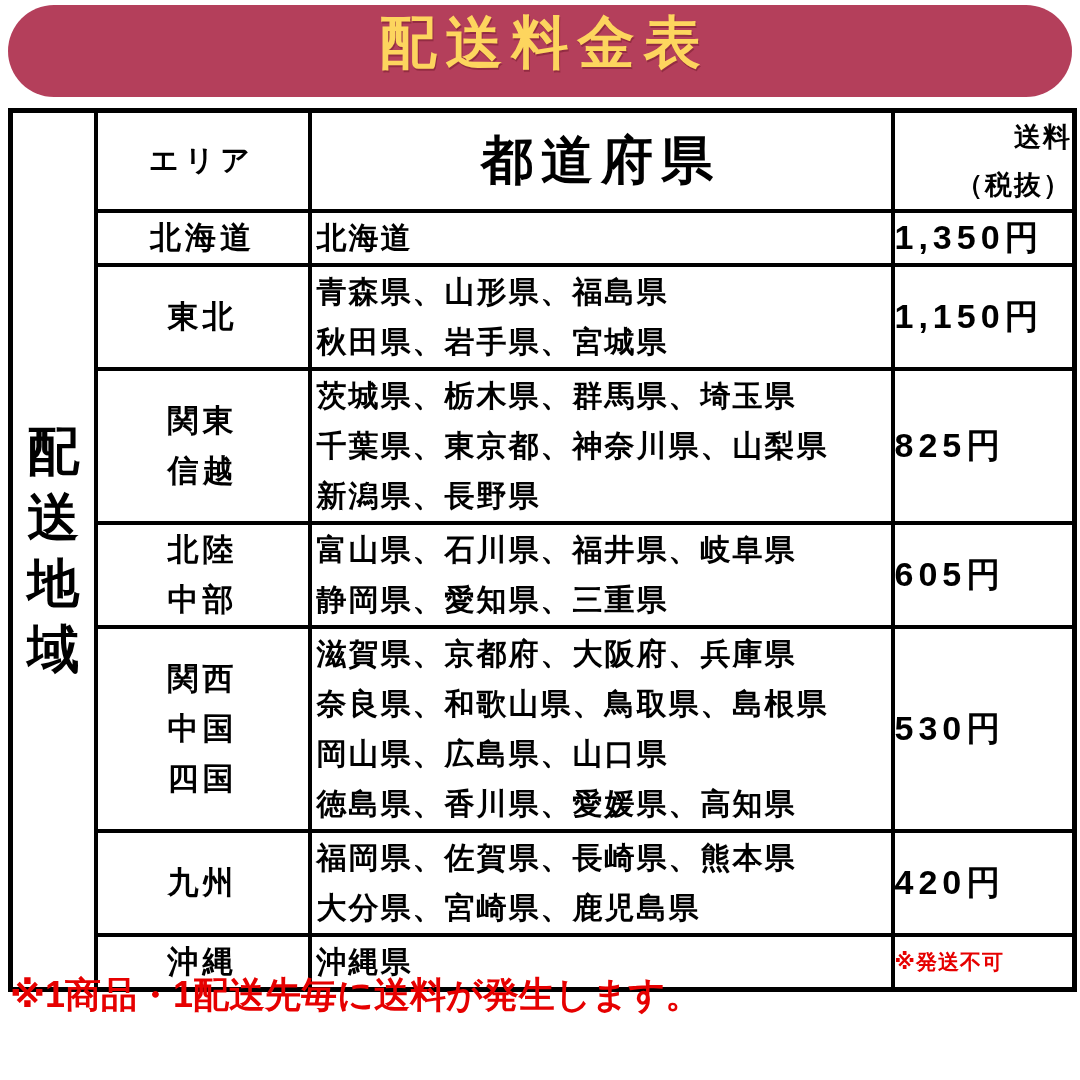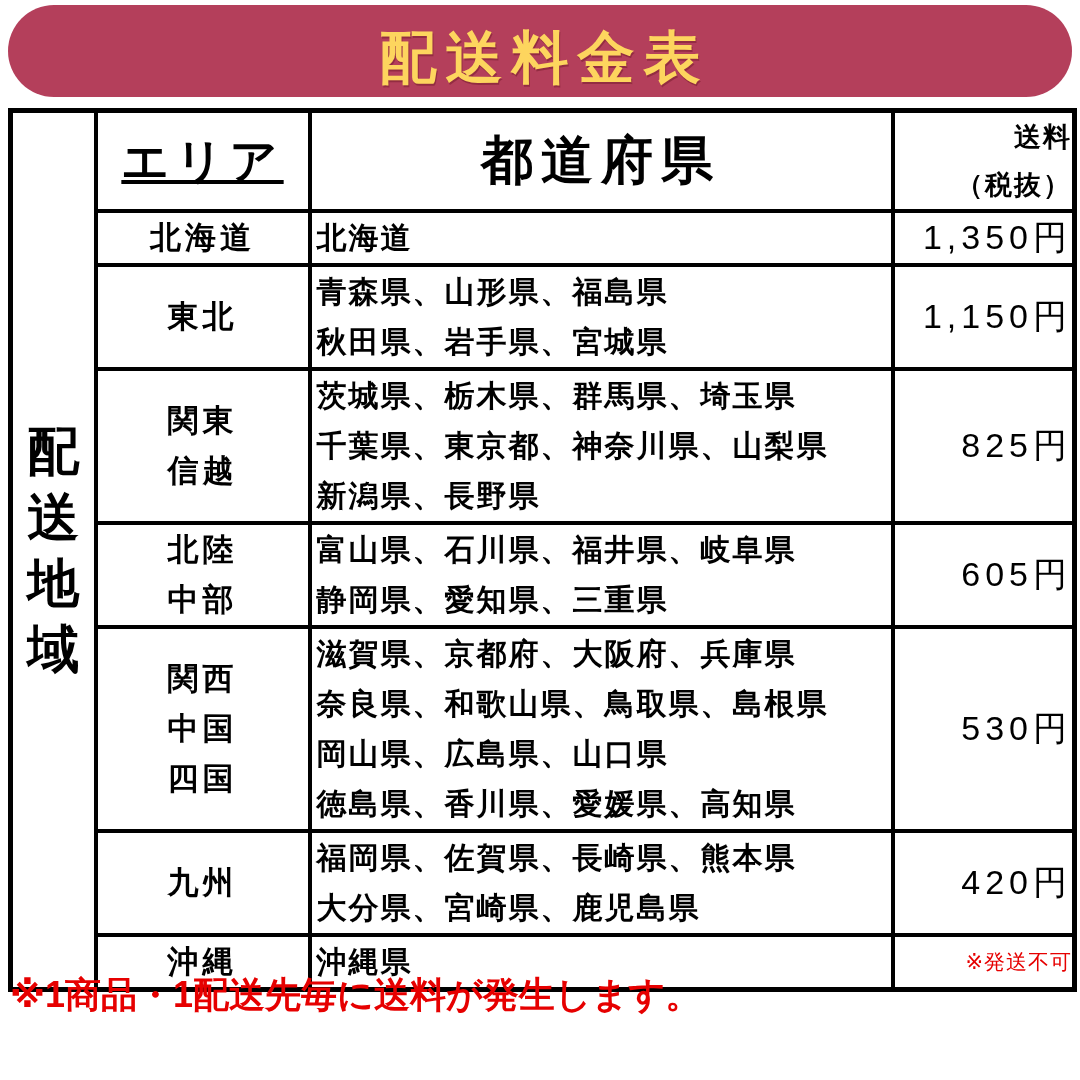--- a/index.html
+++ b/index.html
@@ -16,21 +16,21 @@
     background:var(--background);
     font-family:"Liberation Sans","DejaVu Sans",sans-serif;
     overflow:hidden;
   }
   
   .banner{
     position:absolute;left:8px;top:5px;
     width:1064px;height:92px;
     background:var(--banner-bg);
     border-radius:46px;
-    display:flex;align-items:flex-end;justify-content:center;
+    display:flex;align-items:flex-start;justify-content:center;
   }
   .banner-title{
     color:var(--banner-text);
     font-size:57px;font-weight:bold;
     letter-spacing:9px;padding-left:9px;
     text-shadow:1px 2px 0 rgba(120,30,45,.55);
     white-space:nowrap;
   }
   
   table.fee-table{
@@ -55,39 +55,39 @@
   tbody tr:nth-child(7){height:101px;}
   tbody tr:nth-child(8){height:49px;}
 
   td.side-cell{text-align:center;vertical-align:middle;}
   .side-stack{display:inline-block;}
   .side-char{
     display:block;
     font-size:52px;font-weight:bold;
     line-height:66px;
   }
-  th.area-header{font-size:47px;font-weight:bold;vertical-align:middle;letter-spacing:6px;text-decoration:underline;}
+  th.area-header{font-size:29px;font-weight:bold;vertical-align:middle;letter-spacing:6px;}
   th.pref-header{font-size:52px;font-weight:bold;text-align:center;vertical-align:middle;letter-spacing:8px;}
   th.fee-header{font-size:27px;font-weight:bold;text-align:right;vertical-align:middle;}
   th.fee-header div{line-height:48px;letter-spacing:2px;}
 
   td.area-cell{
     text-align:center;vertical-align:middle;
     font-size:31px;font-weight:bold;letter-spacing:4px;
   }
   td.area-cell div{line-height:50px;}
   td.prefs-cell{
     text-align:left;vertical-align:middle;
     font-size:30px;font-weight:bold;
     padding-left:5px;letter-spacing:2px;
   }
   td.prefs-cell div{line-height:50px;white-space:nowrap;}
   td.fee-cell{
-    text-align:right;vertical-align:middle;
-    font-size:34px;font-weight:normal;letter-spacing:5px;
+    text-align:left;vertical-align:middle;
+    font-size:34px;font-weight:bold;letter-spacing:5px;
     white-space:nowrap;
   }
   td.fee-cell.special{
     color:var(--alert-red);
     font-size:21px;letter-spacing:1px;margin-left:28px;
   }
   
   .notes{
     position:absolute;left:10px;top:971px;width:1064px;
     color:var(--alert-red);

